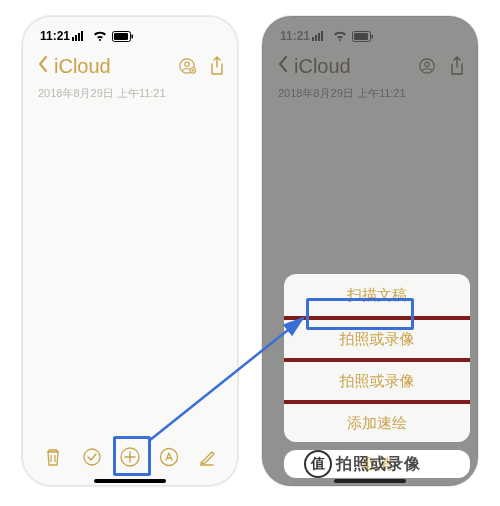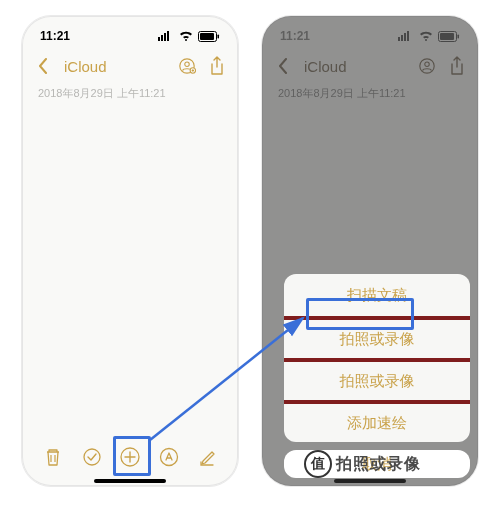--- a/index.html
+++ b/index.html
@@ -1,24 +1,24 @@
 <!DOCTYPE html>
 <html><head>
 <meta charset="utf-8">
 <style>
   *{box-sizing:border-box;margin:0;padding:0;font-family:-apple-system,"PingFang SC","Helvetica Neue",Arial,sans-serif;-webkit-font-smoothing:antialiased;}
   body{background:#fff;width:500px;height:506px;position:relative;overflow:hidden;}
   .stage{position:relative;width:500px;height:506px;}
   .phone{position:absolute;width:218px;height:472px;border:1px solid #eaeaea;border-radius:30px;background:#f9f9f7;overflow:hidden;box-shadow:0 0 0 1px #e5e5e5 inset;}
   .phone.left{left:21px;top:15px;}
   .phone.right{left:261px;top:15px;}
-  .statusbar{height:34px;display:flex;align-items:center;justify-content:space-between;padding:6px 18px 0;font-size:12px;font-weight:600;color:#000;}
+  .statusbar{height:34px;display:flex;align-items:center;justify-content:flex-start;padding:6px 18px 0;font-size:12px;font-weight:600;color:#000;}
   .sb-right{display:flex;align-items:center;gap:3px;}
   .navbar{height:32px;display:flex;align-items:center;justify-content:space-between;padding:0 12px;}
-  .back{display:flex;align-items:center;color:#c9a24a;font-size:15px;gap:12px;}
+  .back{display:flex;color:#c9a24a;font-size:20px;gap:2px;}
   .nav-right{display:flex;align-items:center;gap:12px;color:#c9a24a;}
   .datetime{font-size:11px;color:#b7b7b4;padding:4px 16px 0;}
   .content{flex:1;}
   .toolbar{position:absolute;left:0;right:0;bottom:10px;height:38px;display:flex;align-items:center;justify-content:space-between;padding:0 20px;color:#c9a24a;}
   .homebar{position:absolute;left:50%;bottom:3px;transform:translateX(-50%);width:72px;height:4px;border-radius:3px;background:#000;}
   .overlay{position:absolute;inset:0;background:rgba(60,60,60,.55);}
   .sheet{position:absolute;left:22px;right:8px;bottom:8px;}
   .sheet-group{background:#f7f7f5;border-radius:12px;overflow:hidden;margin-bottom:8px;}
   .sheet-item{height:42px;display:flex;align-items:center;justify-content:center;font-size:15px;color:#c9a24a;border-top:4px solid #7f1d1d;}
   .sheet-item:first-child{border-top:none;}

